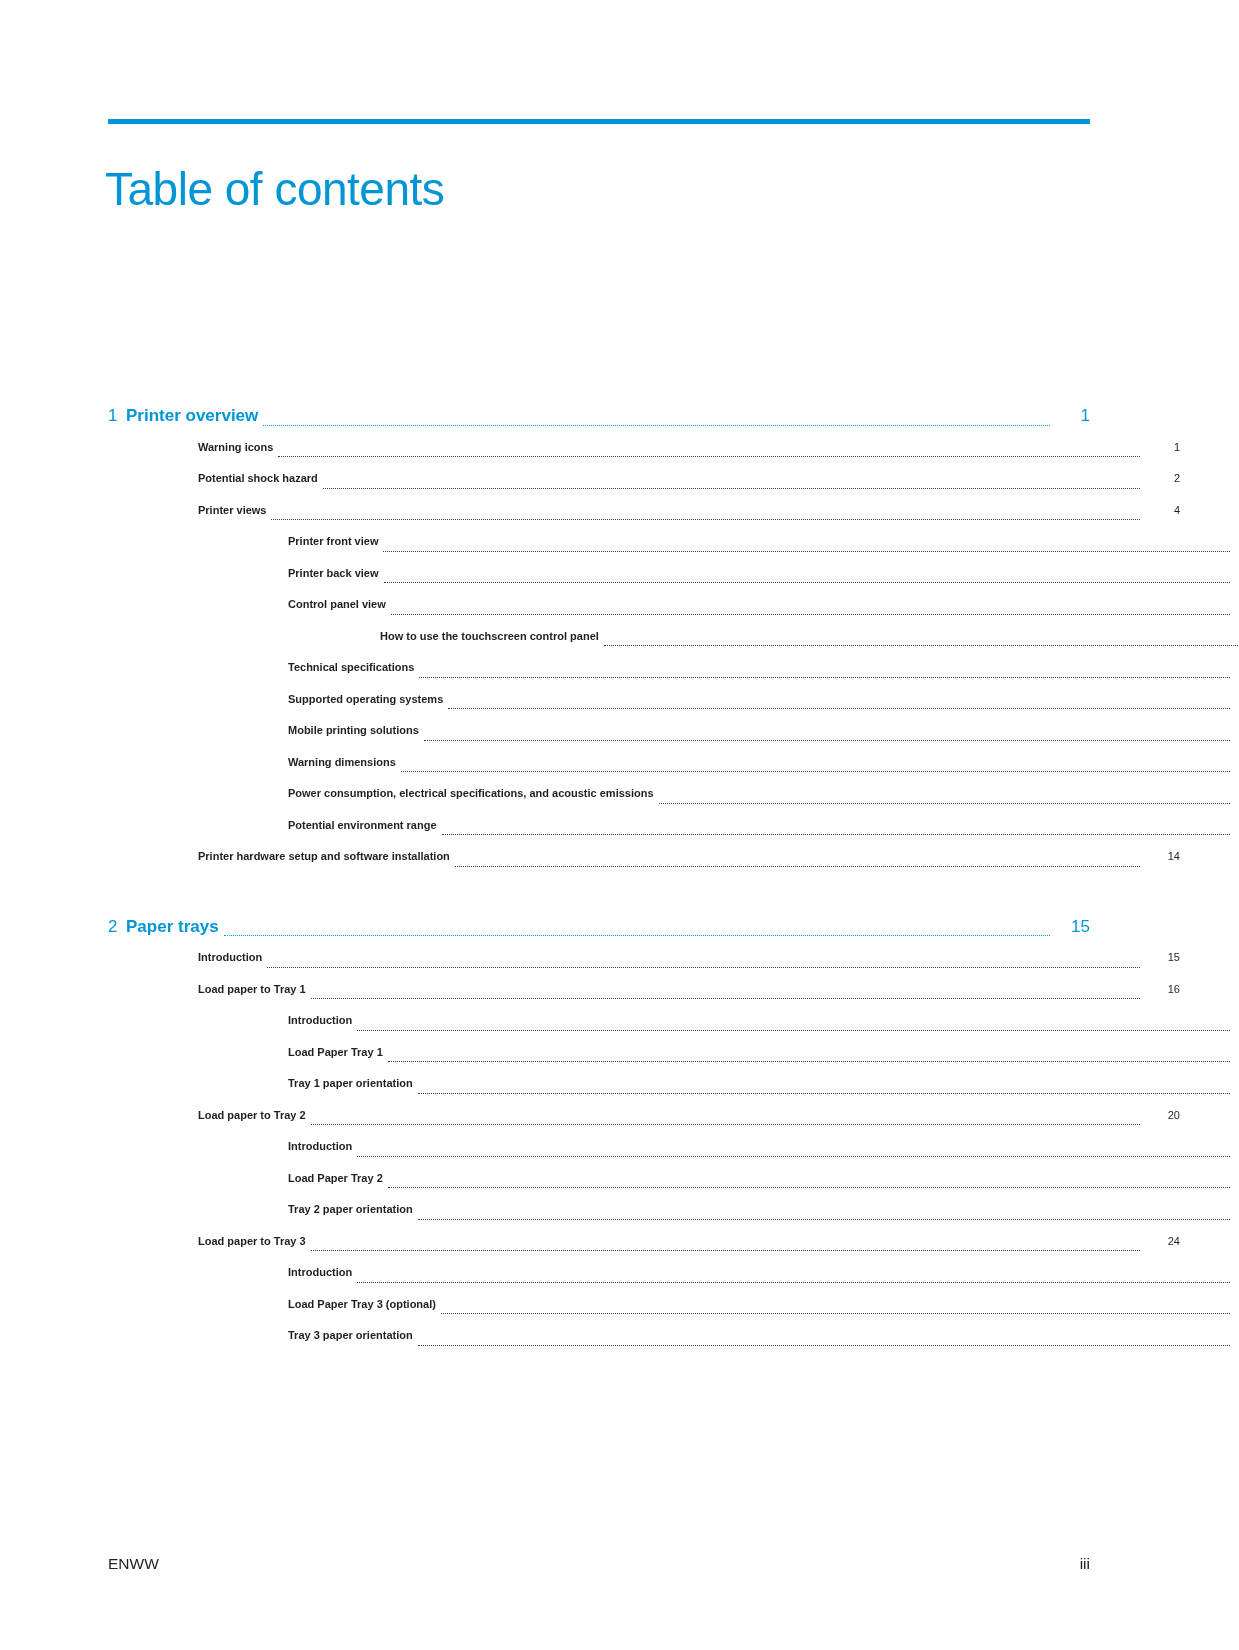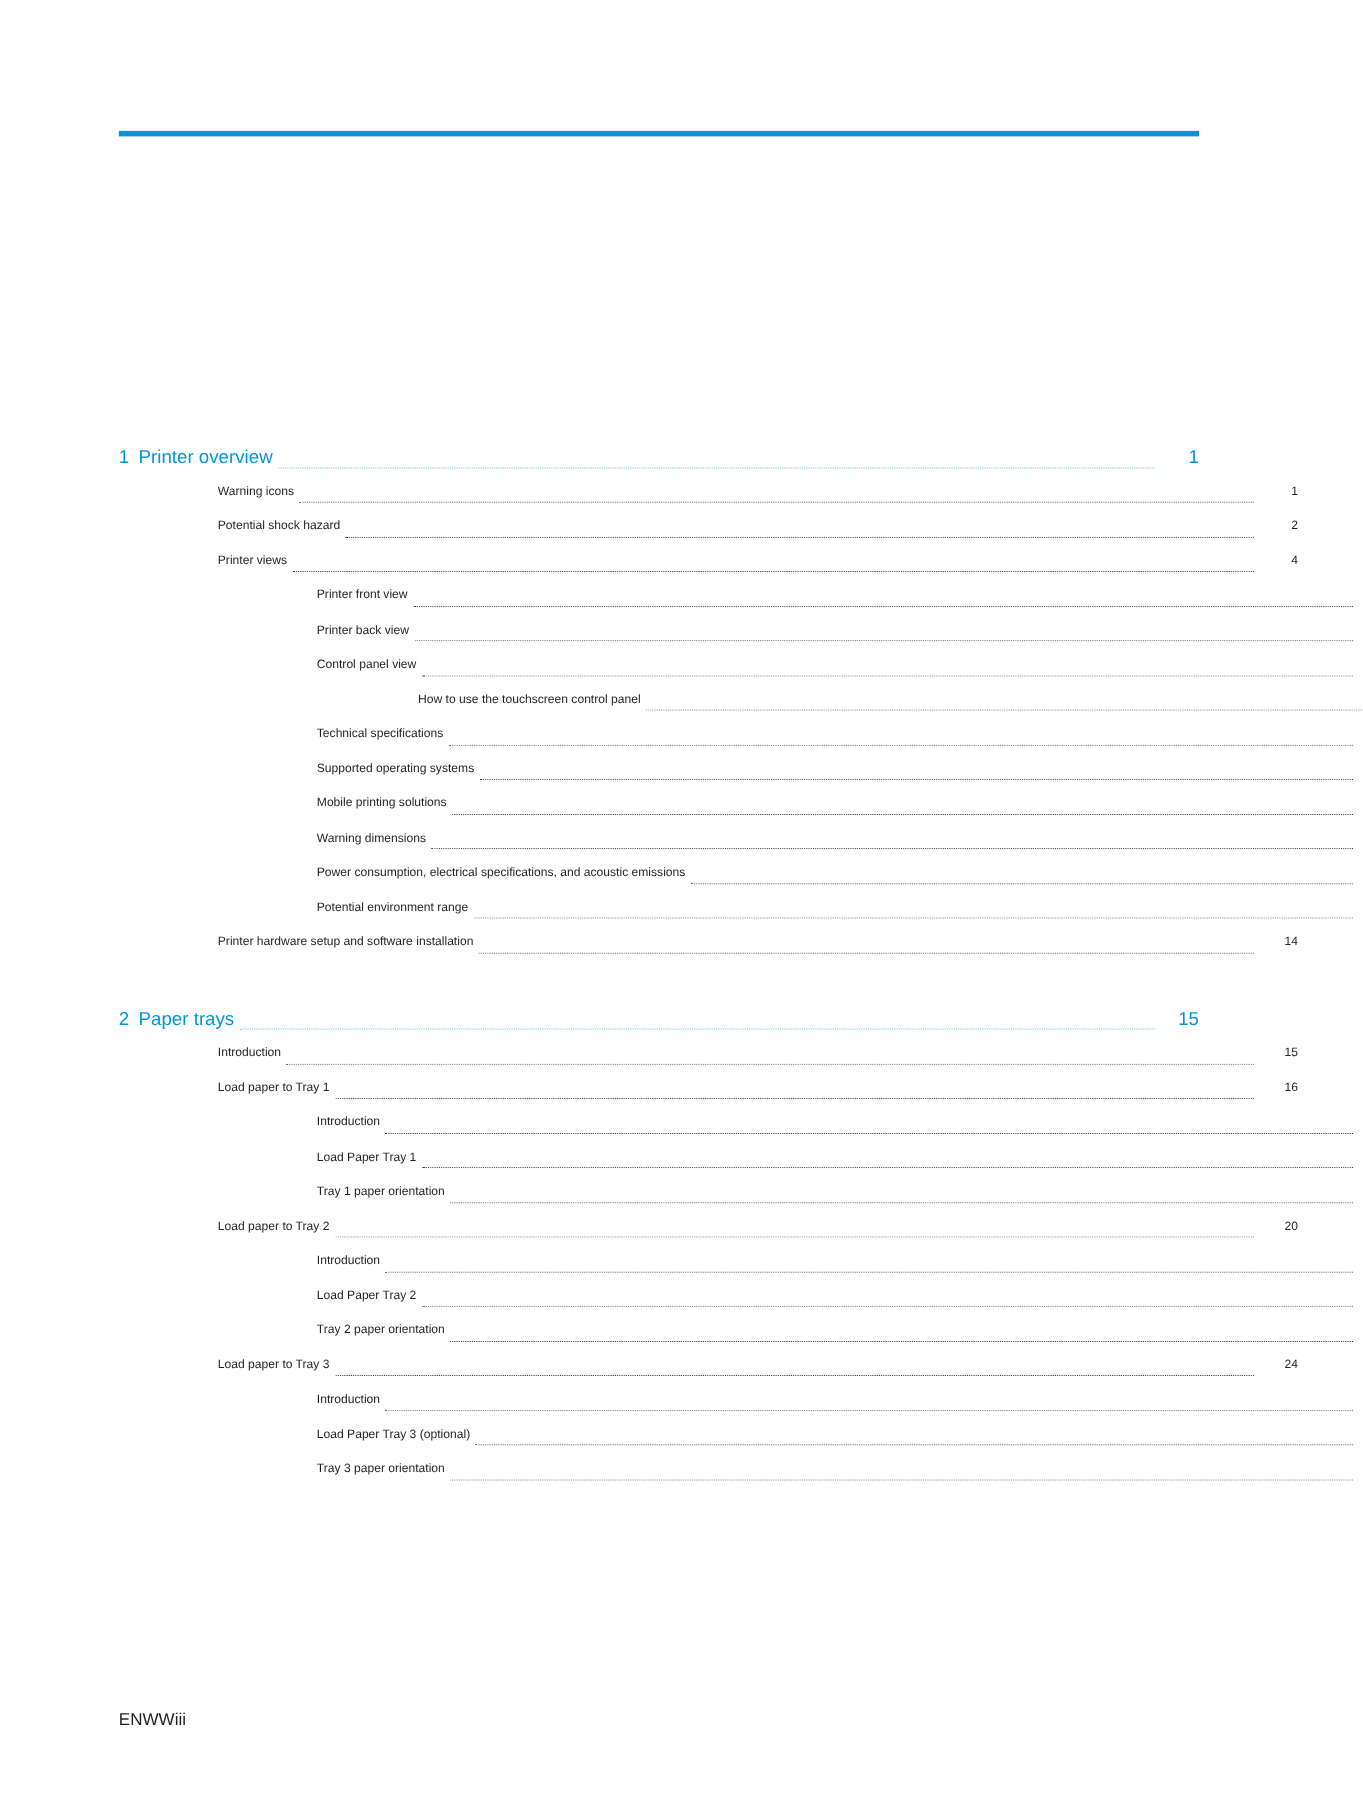--- a/index.html
+++ b/index.html
@@ -62,20 +62,21 @@
     width: 982px;
     height: 31.5px;
     font-size: 11px;
     line-height: 31.5px;
     color: #231f20;
     white-space: nowrap;
   }
   .toc-row .label {
     flex: 0 0 auto;
     padding-right: 5px;
+    font-weight: bold;
   }
   .toc-row .leader {
     flex: 1 1 auto;
     position: relative;
     height: 1px;
     overflow: hidden;
     align-self: flex-end;
     margin-bottom: 6px;
   }
   .toc-row .leader::before {
@@ -113,32 +114,33 @@
 
   .toc-row.level-3 { padding-left: 272px; }
 
   
   .footer {
     position: absolute;
     left: 108px;
     top: 1555px;
     width: 982px;
     display: flex;
-    justify-content: flex-start;
+    justify-content: space-between;
     align-items: baseline;
     font-size: 15.5px;
     color: #231f20;
   }
 </style>
 </head>
 <body>
 
 <div class="page">
 
   <div class="title-rule"></div>
+  <h1 class="page-title">Table of contents</h1>
 
   <div class="toc" id="toc-root">
       <div class="toc-group">
         <div class="toc-row level-0">
           <span class="chapnum">1</span>
           <span class="label">Printer overview</span>
           <span class="leader"></span>
           <span class="pnum">1</span>
         </div>
         <div class="toc-row level-1">

